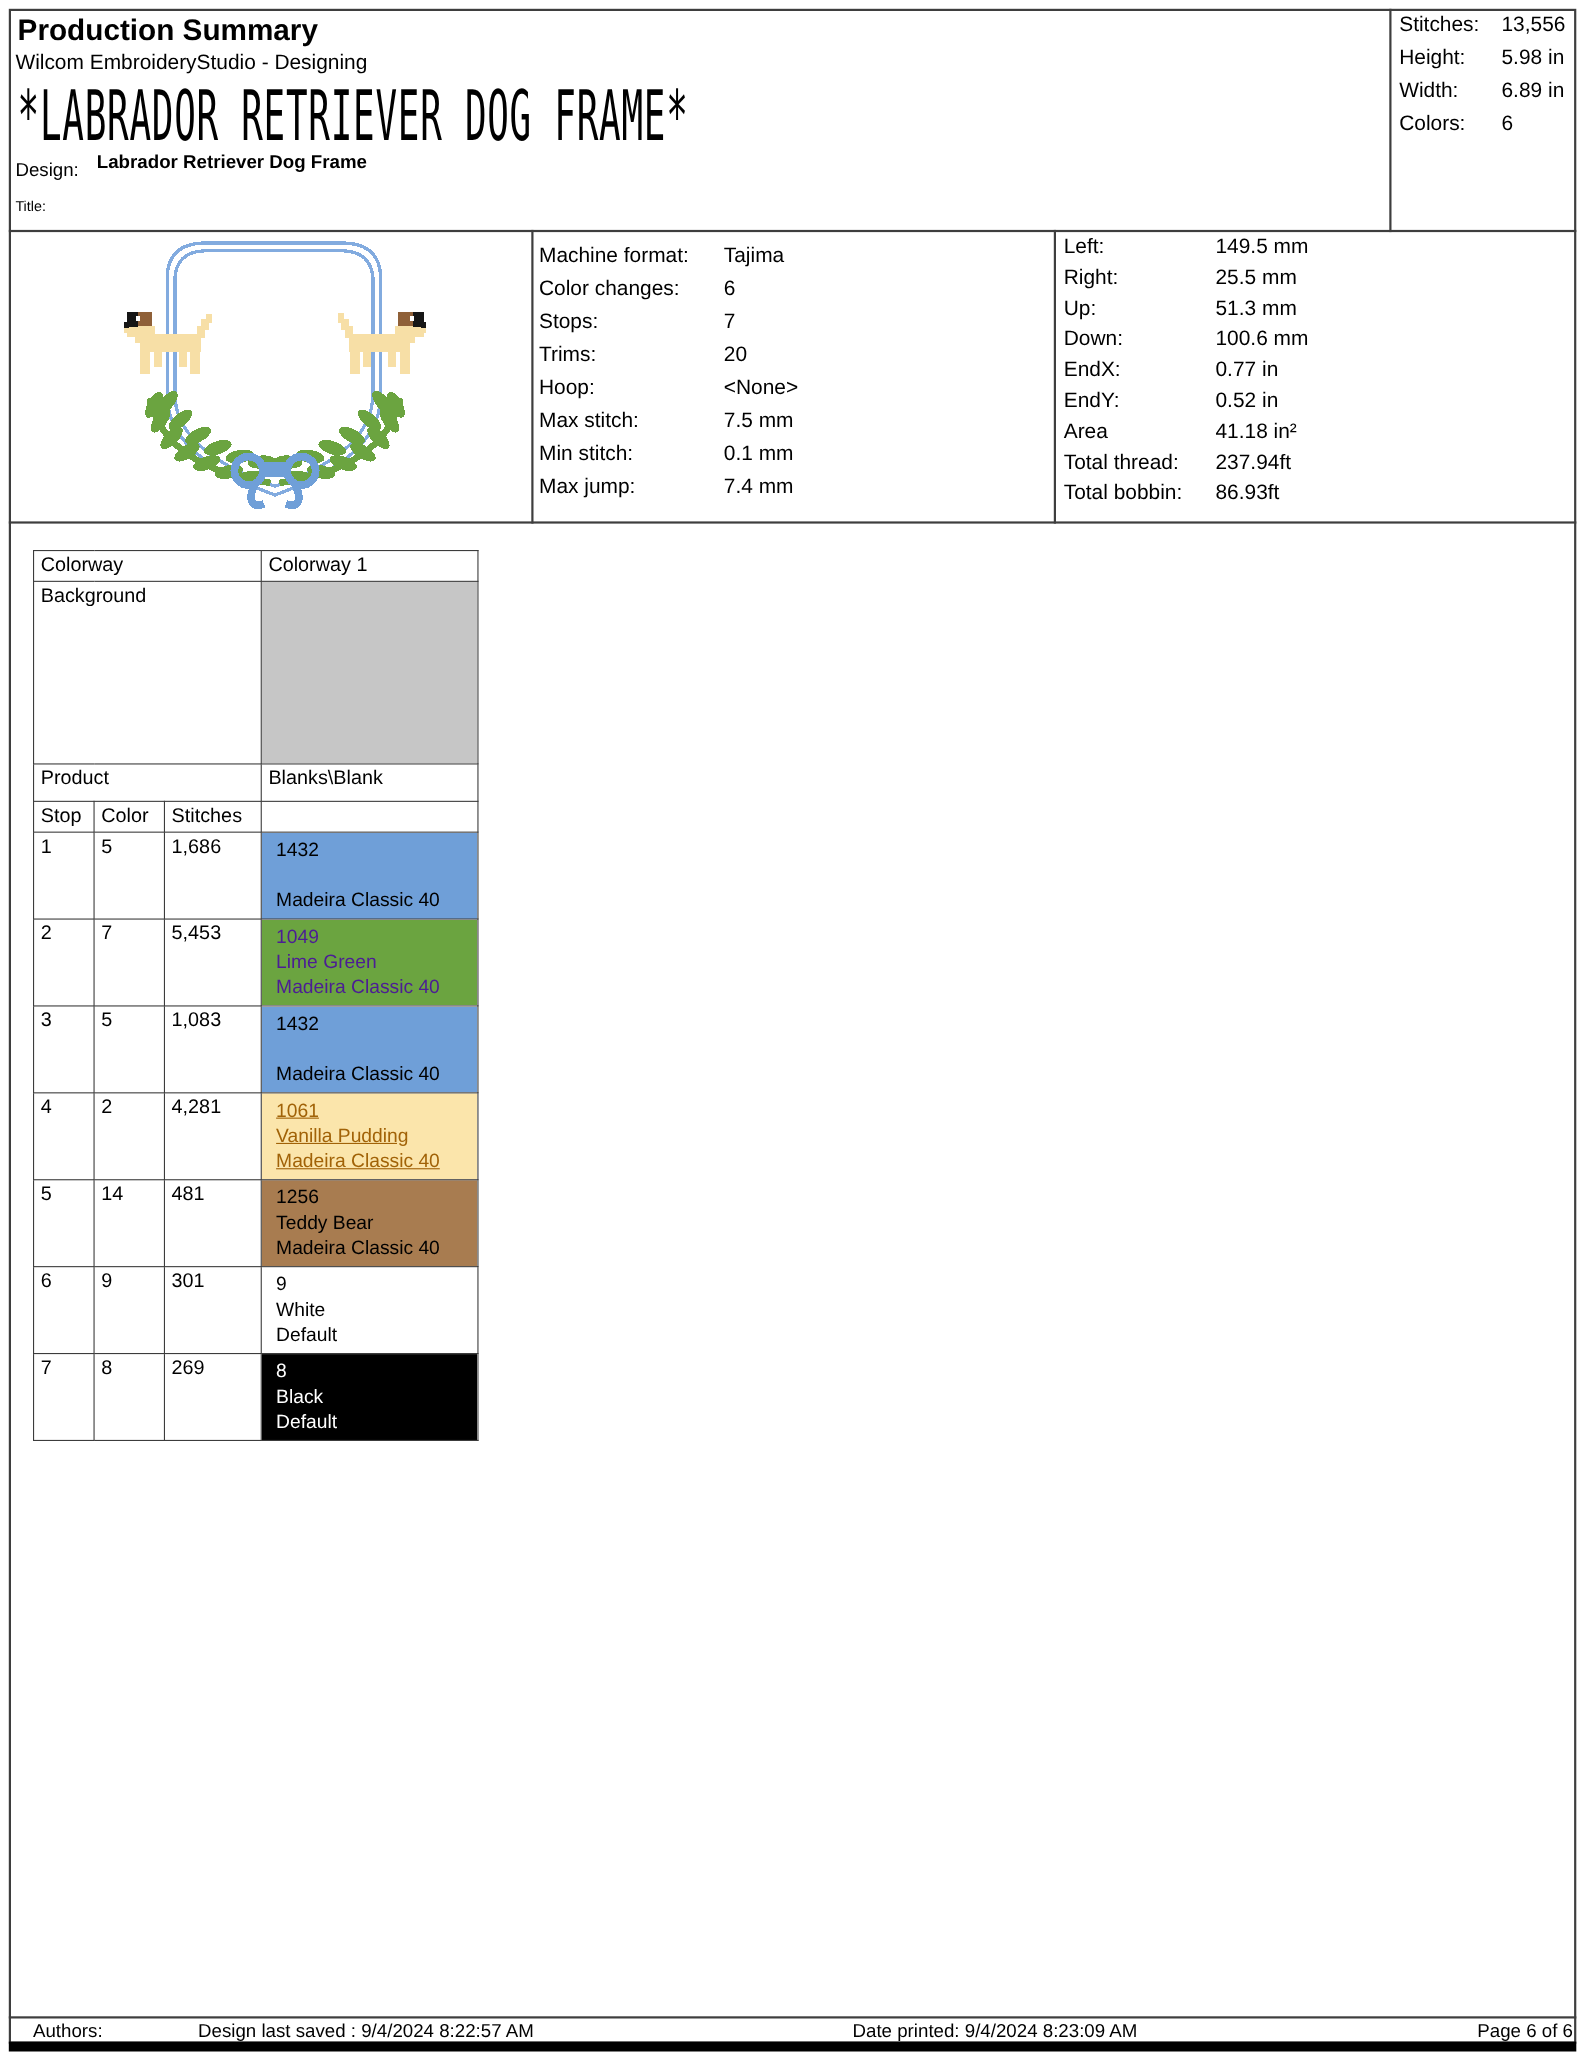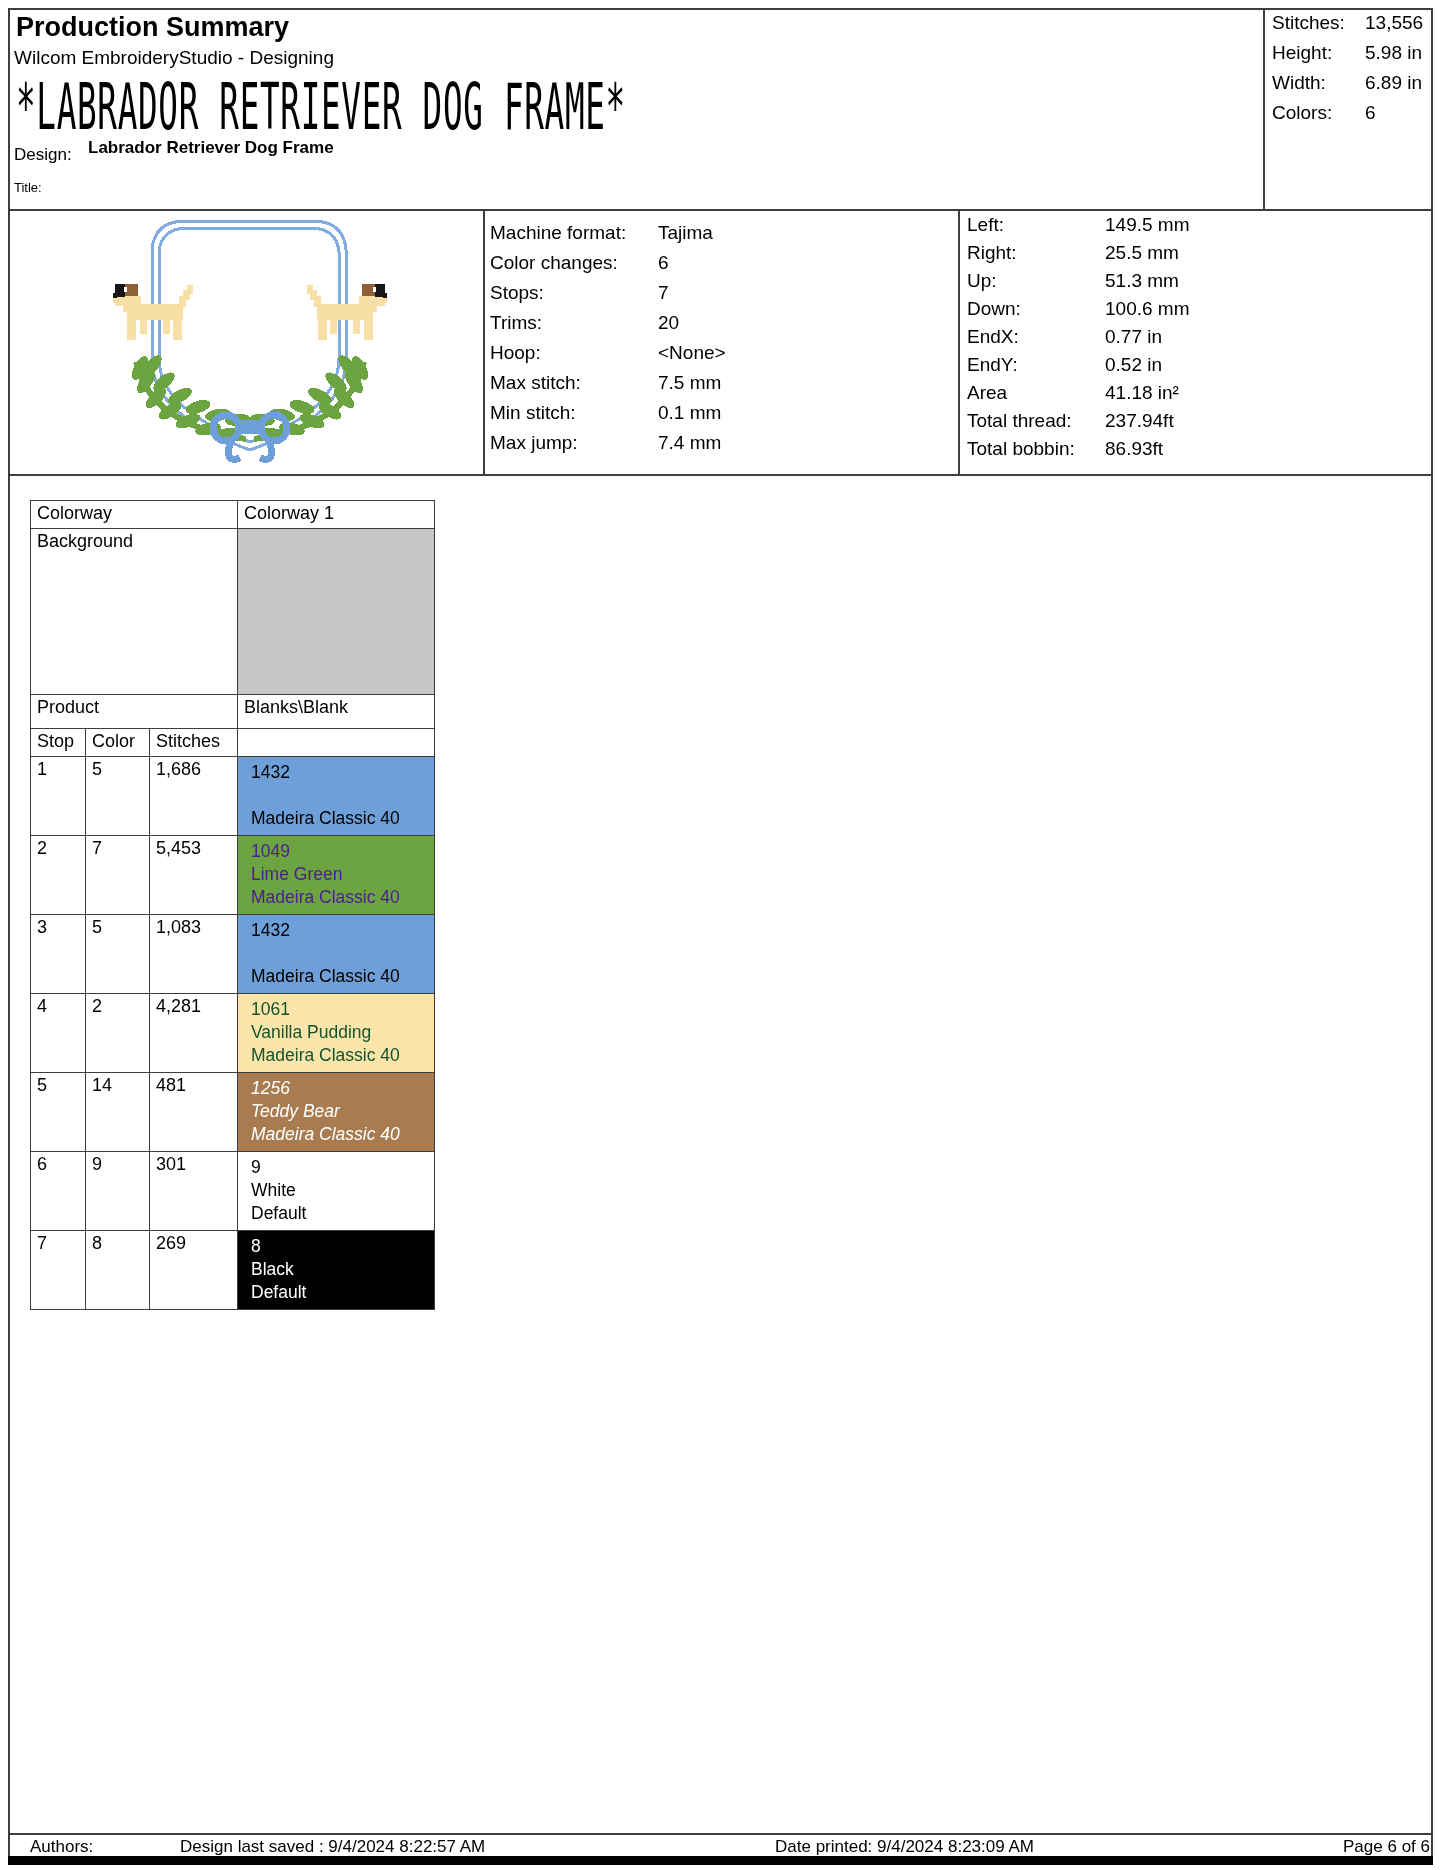--- a/index.html
+++ b/index.html
@@ -282,33 +282,33 @@
         <div class="chip-line"></div>
         <div class="chip-line">Madeira Classic 40</div>
       </div>
     </td>
   </tr>
   <tr class="r-data">
     <td>4</td>
     <td>2</td>
     <td>4,281</td>
     <td class="chip-cell" style="background-color: rgb(251, 229, 171);">
-      <div class="chip" style="color: #14532d;">
+      <div class="chip" style="color: #a16207; text-decoration: underline;">
         <div class="chip-line">1061</div>
         <div class="chip-line">Vanilla Pudding</div>
         <div class="chip-line">Madeira Classic 40</div>
       </div>
     </td>
   </tr>
   <tr class="r-data">
     <td>5</td>
     <td>14</td>
     <td>481</td>
     <td class="chip-cell" style="background-color: rgb(168, 124, 80);">
-      <div class="chip" style="color: #ffffff; font-style: italic;">
+      <div class="chip" style="color: #000000;">
         <div class="chip-line">1256</div>
         <div class="chip-line">Teddy Bear</div>
         <div class="chip-line">Madeira Classic 40</div>
       </div>
     </td>
   </tr>
   <tr class="r-data">
     <td>6</td>
     <td>9</td>
     <td>301</td>

